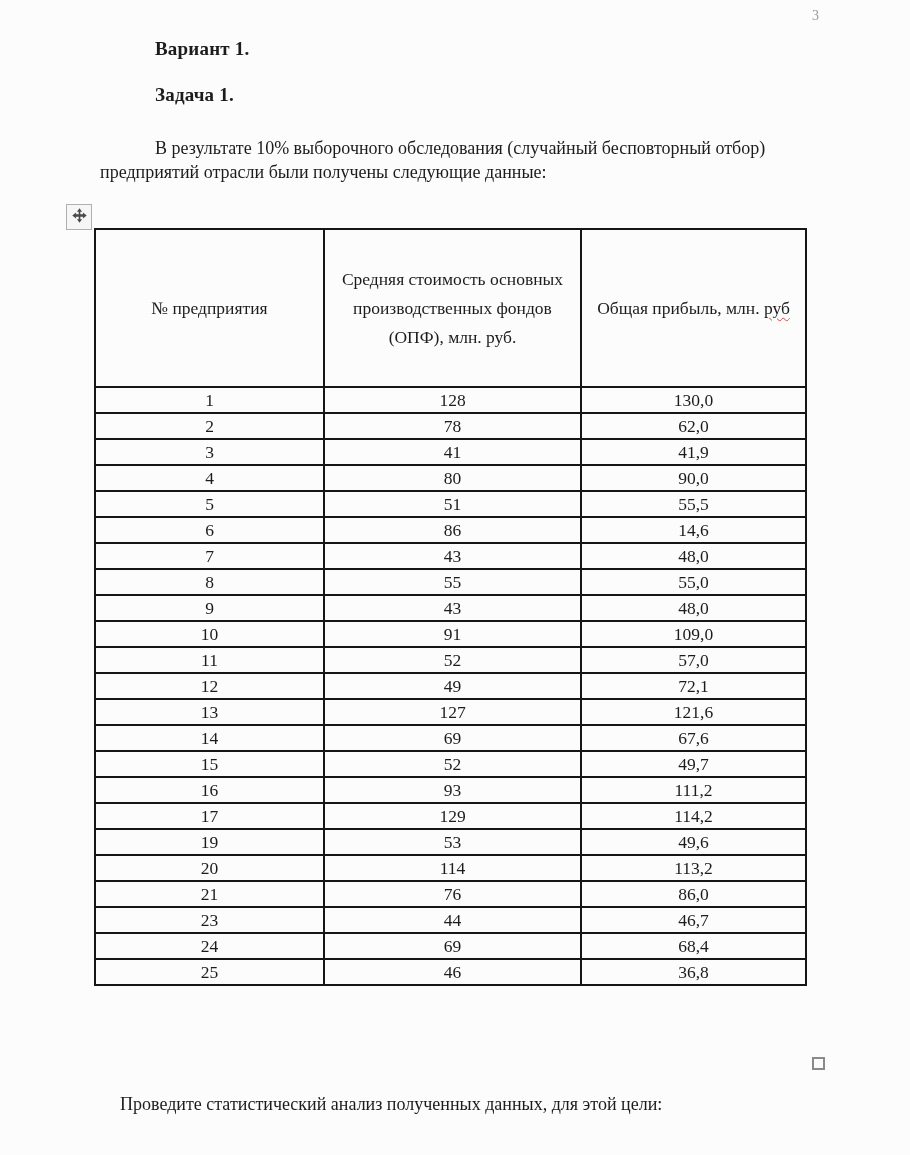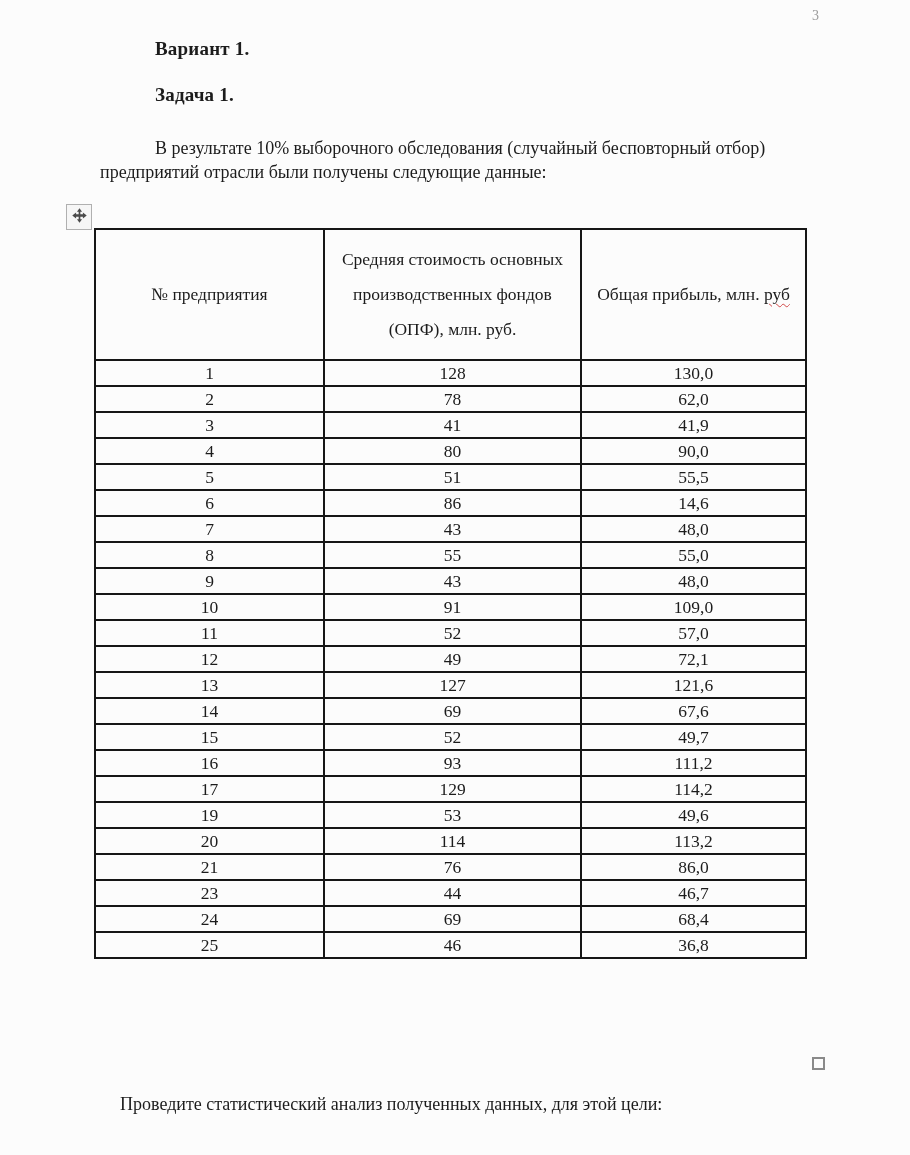--- a/index.html
+++ b/index.html
@@ -52,21 +52,21 @@
     border-collapse:collapse;
   }
   .data-table th, .data-table td {
     border:2px solid #161616;
     text-align:center; vertical-align:middle;
     font-weight:normal;
     font-size:17.5px;
     color:#1c1c1c;
     overflow:hidden;
   }
-  .data-table thead th { height:116px; line-height:35px; padding:12px 14px; }
+  .data-table thead th { height:158px; line-height:29px; padding:12px 14px; }
   .data-table tbody td { height:25px; line-height:24px; padding:0; }
   .misspelled {
     text-decoration:underline;
     text-decoration-style:wavy;
     text-decoration-color:#d24a4a;
     text-decoration-thickness:1px;
     text-underline-offset:3px;
   }
 </style>
 </head>

